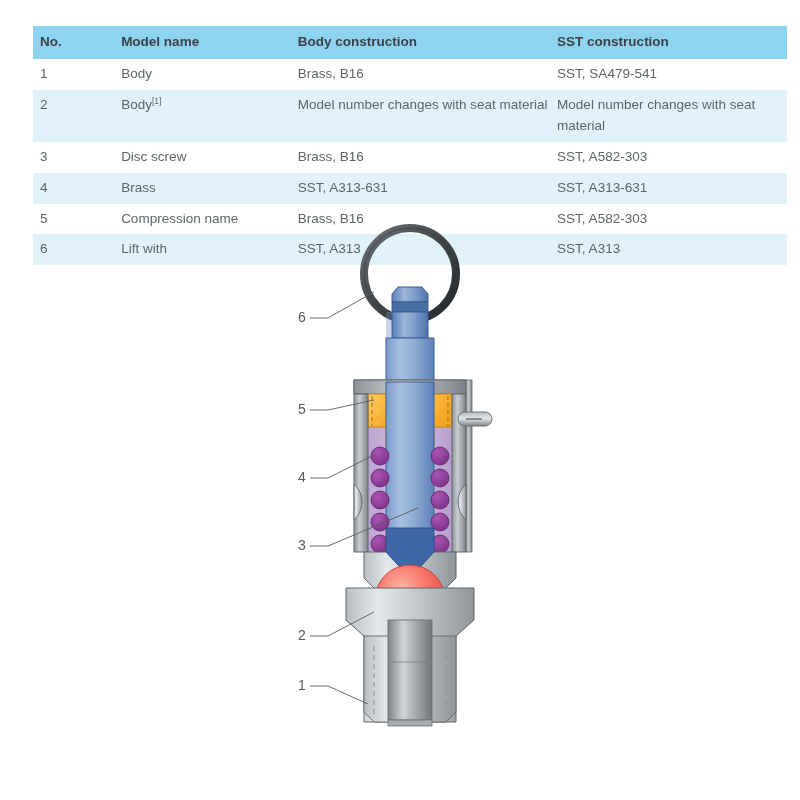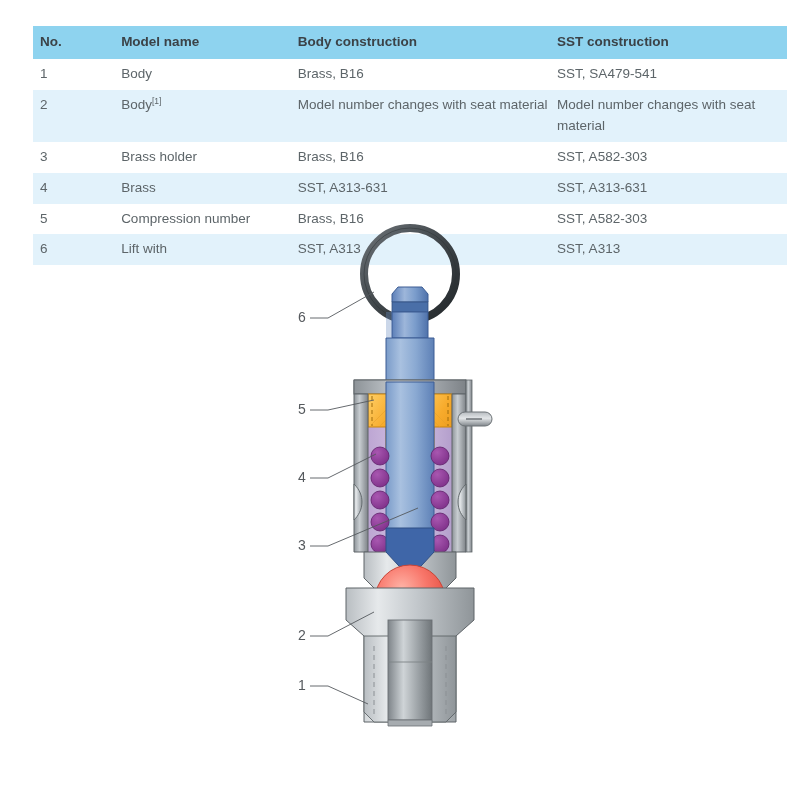--- a/index.html
+++ b/index.html
@@ -99,33 +99,33 @@
       <td class="col-sst">SST, SA479-541</td>
     </tr>
     <tr class="even">
       <td class="col-no">2</td>
       <td class="col-name"><span>Body</span><sup class="fn">[1]</sup></td>
       <td class="col-brass">Model number changes with seat material</td>
       <td class="col-sst">Model number changes with seat material</td>
     </tr>
     <tr class="odd">
       <td class="col-no">3</td>
-      <td class="col-name"><span>Brass holder</span></td>
+      <td class="col-name"><span>Disc screw</span></td>
       <td class="col-brass">Brass, B16</td>
       <td class="col-sst">SST, A582-303</td>
     </tr>
     <tr class="even">
       <td class="col-no">4</td>
       <td class="col-name"><span>Brass</span></td>
       <td class="col-brass">SST, A313-631</td>
       <td class="col-sst">SST, A313-631</td>
     </tr>
     <tr class="odd">
       <td class="col-no">5</td>
-      <td class="col-name"><span>Compression number</span></td>
+      <td class="col-name"><span>Compression name</span></td>
       <td class="col-brass">Brass, B16</td>
       <td class="col-sst">SST, A582-303</td>
     </tr>
     <tr class="even">
       <td class="col-no">6</td>
       <td class="col-name"><span>Lift with</span></td>
       <td class="col-brass">SST, A313</td>
       <td class="col-sst">SST, A313</td>
     </tr>
   </tbody>

